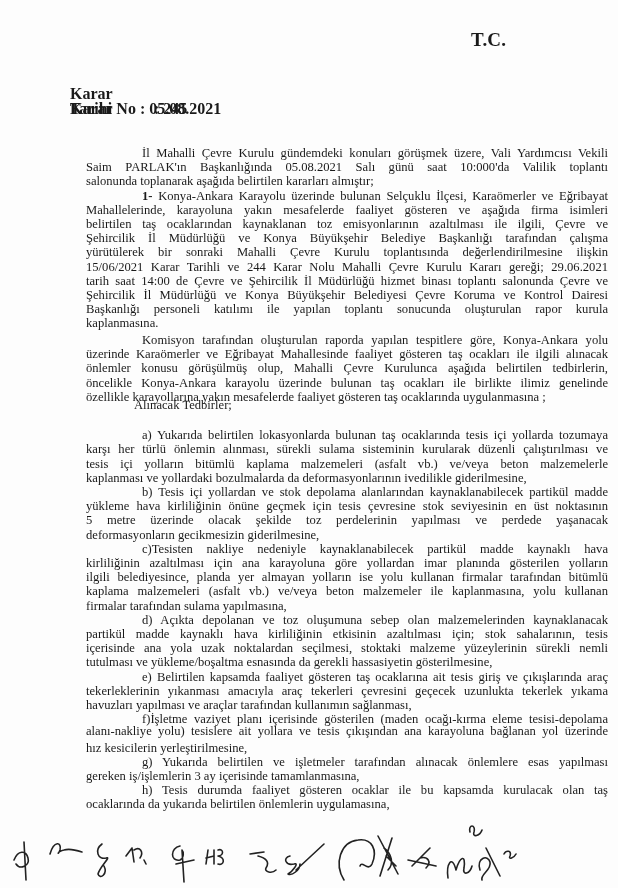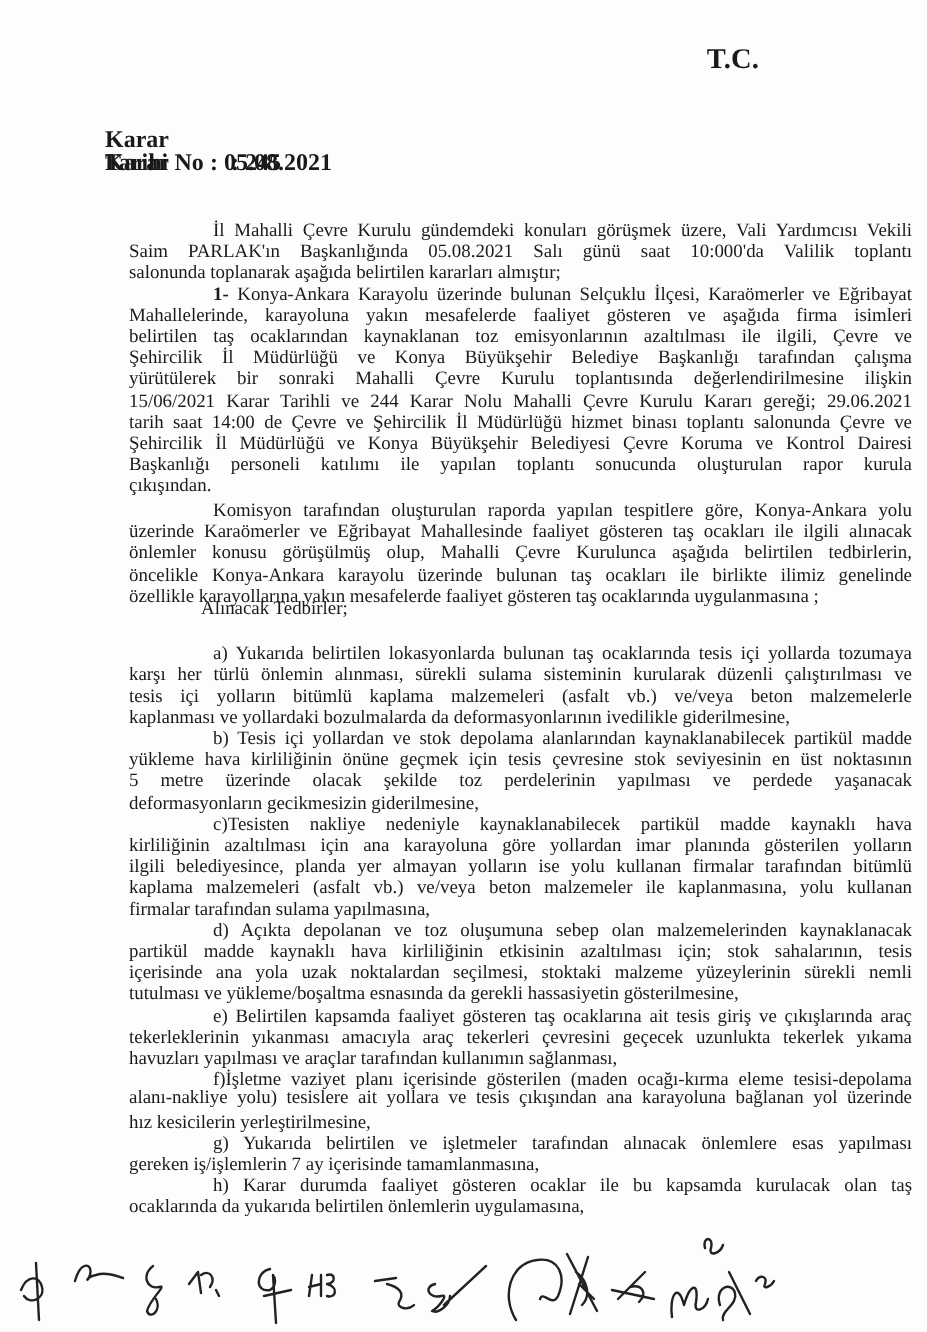--- a/index.html
+++ b/index.html
@@ -47,21 +47,21 @@
     <div>
       <div class="ln ind" style="top:42.6px"><b>1-</b> <span>Konya-Ankara Karayolu üzerinde bulunan Selçuklu İlçesi, Karaömerler ve Eğribayat</span></div>
       <div class="ln" style="top:56.8px">Mahallelerinde, karayoluna yakın mesafelerde faaliyet gösteren ve aşağıda firma isimleri</div>
       <div class="ln" style="top:71px">belirtilen taş ocaklarından kaynaklanan toz emisyonlarının azaltılması ile ilgili,  Çevre ve</div>
       <div class="ln" style="top:85.2px">Şehircilik İl Müdürlüğü ve Konya Büyükşehir Belediye Başkanlığı tarafından çalışma</div>
       <div class="ln" style="top:99.4px">yürütülerek bir sonraki Mahalli Çevre Kurulu toplantısında değerlendirilmesine ilişkin</div>
       <div class="ln" style="top:113.6px">15/06/2021 Karar Tarihli ve 244 Karar Nolu Mahalli Çevre Kurulu Kararı gereği; 29.06.2021</div>
       <div class="ln" style="top:127.8px">tarih saat 14:00 de Çevre ve Şehircilik İl Müdürlüğü hizmet binası toplantı salonunda Çevre ve</div>
       <div class="ln" style="top:142px">Şehircilik İl Müdürlüğü ve Konya Büyükşehir Belediyesi Çevre Koruma ve Kontrol Dairesi</div>
       <div class="ln" style="top:156.2px">Başkanlığı personeli katılımı ile yapılan toplantı sonucunda oluşturulan rapor kurula</div>
-      <div class="ln last" style="top:170.4px">çıkışından.</div>
+      <div class="ln last" style="top:170.4px">kaplanmasına.</div>
     </div>
 
     <div>
       <div class="ln ind" style="top:187px">Komisyon tarafından oluşturulan raporda yapılan tespitlere göre, Konya-Ankara yolu</div>
       <div class="ln" style="top:201.2px">üzerinde Karaömerler ve Eğribayat Mahallesinde faaliyet gösteren taş ocakları ile ilgili alınacak</div>
       <div class="ln" style="top:215.4px">önlemler konusu görüşülmüş olup, Mahalli Çevre Kurulunca aşağıda belirtilen tedbirlerin,</div>
       <div class="ln" style="top:229.6px">öncelikle Konya-Ankara karayolu üzerinde bulunan taş ocakları ile birlikte ilimiz genelinde</div>
       <div class="ln last" style="top:243.8px">özellikle karayollarına yakın mesafelerde faaliyet gösteren taş ocaklarında uygulanmasına ;</div>
     </div>
 
@@ -103,25 +103,25 @@
     </div>
 
     <div>
       <div class="ln ind" style="top:566.2px">f)İşletme vaziyet planı içerisinde gösterilen (maden ocağı-kırma eleme tesisi-depolama</div>
       <div class="ln" style="top:578px">alanı-nakliye yolu) tesislere ait yollara ve tesis çıkışından ana karayoluna bağlanan yol üzerinde</div>
       <div class="ln last" style="top:594.6px">hız kesicilerin yerleştirilmesine,</div>
     </div>
 
     <div>
       <div class="ln ind" style="top:608.8px">g) Yukarıda belirtilen ve işletmeler tarafından alınacak önlemlere esas yapılması</div>
-      <div class="ln last" style="top:623px">gereken iş/işlemlerin 7 ay içerisinde tamamlanmasına,</div>
+      <div class="ln last" style="top:623px">gereken iş/işlemlerin 3 ay içerisinde tamamlanmasına,</div>
     </div>
 
     <div>
-      <div class="ln ind" style="top:637.2px">h) Karar durumda faaliyet gösteren ocaklar ile bu kapsamda kurulacak olan taş</div>
+      <div class="ln ind" style="top:637.2px">h) Tesis durumda faaliyet gösteren ocaklar ile bu kapsamda kurulacak olan taş</div>
       <div class="ln last" style="top:651.4px">ocaklarında da yukarıda belirtilen önlemlerin uygulamasına,</div>
     </div>
   </div>
 
   <div class="sig">
     <svg viewBox="0 0 618 68">
       <path d="M14,40 C18,30 26,30 28,38 C30,46 20,50 16,44 M24,22 L26,60"></path>
       <path d="M50,34 C54,20 62,22 60,30 C58,36 56,32 64,30 C70,28 76,30 82,32"></path>
       <path d="M102,24 C94,30 98,40 106,38 C112,36 100,46 98,54 C100,60 108,54 104,46"></path>
       <path d="M126,36 L132,28 L134,42 M134,30 C140,26 144,32 140,38 M144,40 L146,44"></path>

